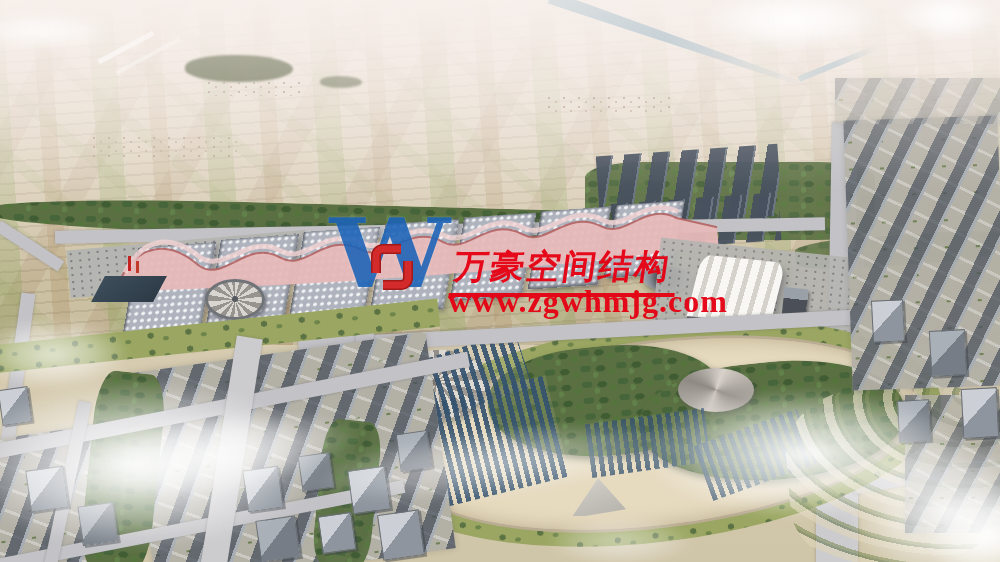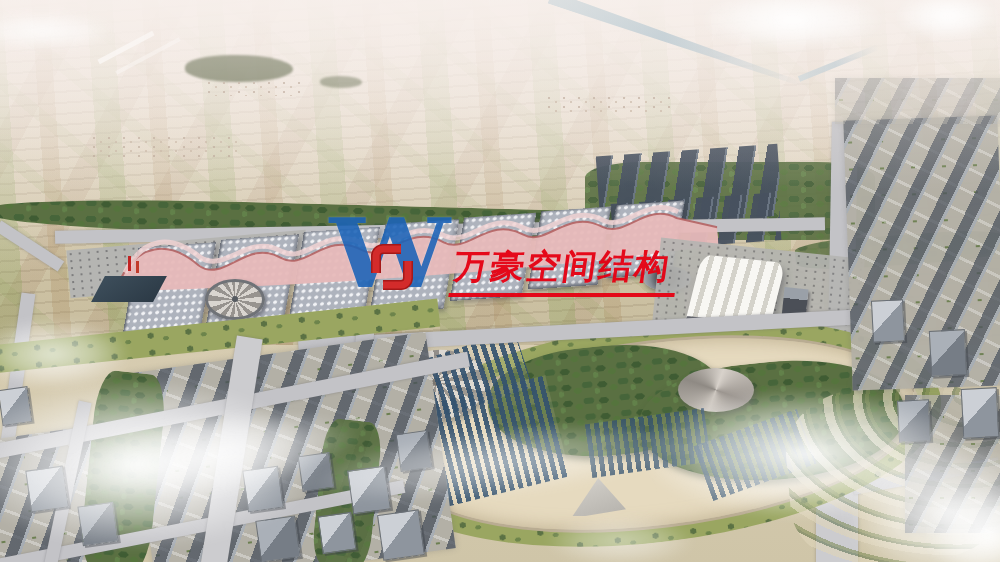--- a/index.html
+++ b/index.html
@@ -205,14 +205,15 @@
   <div class="abs wm wm-logo">
     <div class="wm-w">W</div>
     <svg class="wm-emblem" width="42" height="46" viewBox="0 0 42 46">
       <path d="M30 5 H12 a7 7 0 0 0 -7 7 v17" fill="none" stroke="#a51818" stroke-width="10" stroke-linecap="butt"></path>
       <path d="M30 5 H12 a7 7 0 0 0 -7 7 v17" fill="none" stroke="#d32b2b" stroke-width="7"></path>
       <path d="M12 41 h18 a7 7 0 0 0 7 -7 V17" fill="none" stroke="#a51818" stroke-width="10"></path>
       <path d="M12 41 h18 a7 7 0 0 0 7 -7 V17" fill="none" stroke="#d32b2b" stroke-width="7"></path>
     </svg>
   </div>
   <div class="abs wm wm-cn">万豪空间结构</div>
+  <div class="abs wm wm-url">www.zgwhmjg.com</div>
 
 </div>
 
 </body></html>

